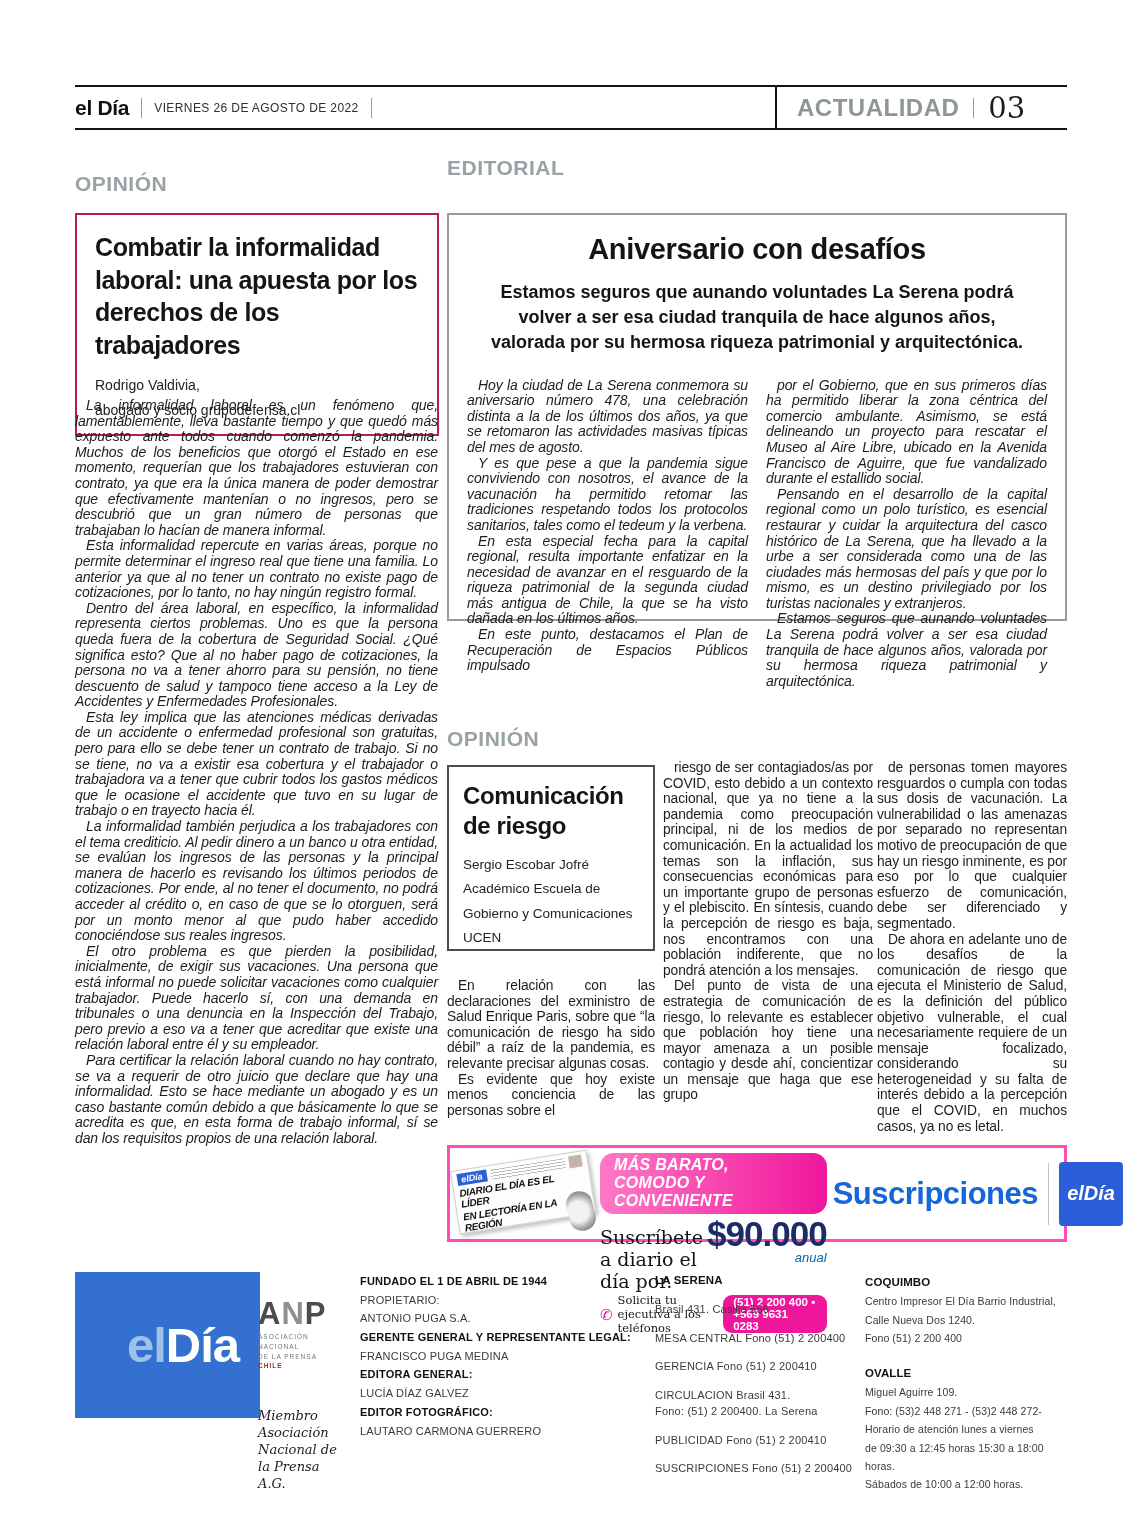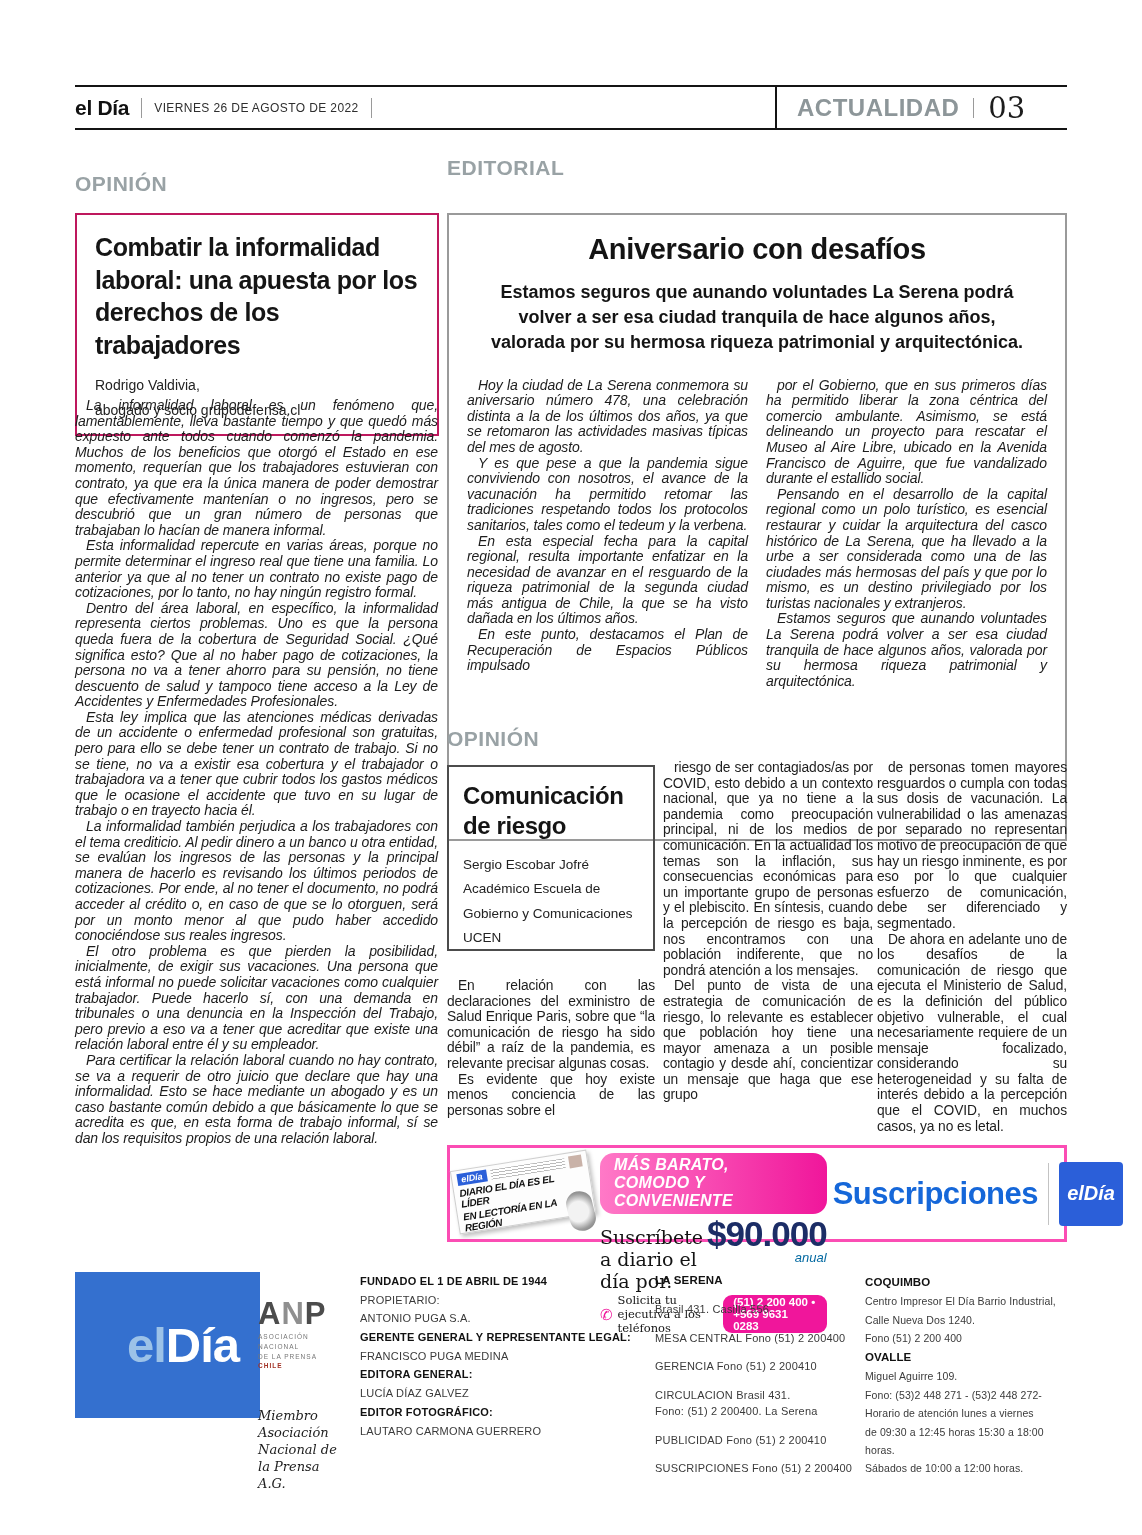--- a/index.html
+++ b/index.html
@@ -70,21 +70,21 @@
   .f-logo .dia{color:#ffffff;}
   .f-anp-acr{font-size:31px;font-weight:800;color:#4c4c4c;letter-spacing:1px;}
   .f-anp-acr .mid{color:#8f8f8f;}
   .f-anp-cap{font-size:6.5px;letter-spacing:1px;color:#777;line-height:1.5;}
   .f-anp-cap .cl{color:#a33327;font-weight:bold;}
   .f-member{font-family:"DejaVu Serif",serif;font-style:italic;font-size:13px;line-height:1.3;color:#1d1d1d;}
   .f-col{font-size:11px;line-height:1.7;color:#3a3a3a;letter-spacing:.2px;}
   .f-col .b{font-weight:bold;color:#111;}
   .f-addr{font-size:11px;color:#3a3a3a;letter-spacing:.2px;line-height:1.5;}
   .f-addr .hd{font-weight:bold;color:#111;font-size:11.5px;}
-  .mb12{margin-bottom:12px;} .mt16{}
+  .mb12{margin-bottom:12px;} .mt16{margin-top:16px;}
   .f-addr2{font-size:10.5px;color:#3a3a3a;letter-spacing:.1px;line-height:1.75;}
 </style>
 </head>
 <body>
 
 <div class="page">
 
   <div class="abs rule" style="left:75px;top:85px;width:992px;"></div>
   <div class="abs" style="left:75px;top:87px;width:992px;height:41px;">
     <div class="hdr-left" style="position:absolute;left:0;top:0;height:41px;">
@@ -113,21 +113,21 @@
     <p>La informalidad laboral es un fenómeno que, lamentablemente, lleva bastante tiempo y que quedó más expuesto ante todos cuando comenzó la pandemia. Muchos de los beneficios que otorgó el Estado en ese momento, requerían que los trabajadores estuvieran con contrato, ya que era la única manera de poder demostrar que efectivamente mantenían o no ingresos, pero se descubrió que un gran número de personas que trabajaban lo hacían de manera informal.</p>
     <p>Esta informalidad repercute en varias áreas, porque no permite determinar el ingreso real que tiene una familia. Lo anterior ya que al no tener un contrato no existe pago de cotizaciones, por lo tanto, no hay ningún registro formal.</p>
     <p>Dentro del área laboral, en específico, la informalidad representa ciertos problemas. Uno es que la persona queda fuera de la cobertura de Seguridad Social. ¿Qué significa esto? Que al no haber pago de cotizaciones, la persona no va a tener ahorro para su pensión, no tiene descuento de salud y tampoco tiene acceso a la Ley de Accidentes y Enfermedades Profesionales.</p>
     <p>Esta ley implica que las atenciones médicas derivadas de un accidente o enfermedad profesional son gratuitas, pero para ello se debe tener un contrato de trabajo. Si no se tiene, no va a existir esa cobertura y el trabajador o trabajadora va a tener que cubrir todos los gastos médicos que le ocasione el accidente que tuvo en su lugar de trabajo o en trayecto hacia él.</p>
     <p>La informalidad también perjudica a los trabajadores con el tema crediticio. Al pedir dinero a un banco u otra entidad, se evalúan los ingresos de las personas y la principal manera de hacerlo es revisando los últimos periodos de cotizaciones. Por ende, al no tener el documento, no podrá acceder al crédito o, en caso de que se lo otorguen, será por un monto menor al que pudo haber accedido conociéndose sus reales ingresos.</p>
     <p>El otro problema es que pierden la posibilidad, inicialmente, de exigir sus vacaciones. Una persona que está informal no puede solicitar vacaciones como cualquier trabajador. Puede hacerlo sí, con una demanda en tribunales o una denuncia en la Inspección del Trabajo, pero previo a eso va a tener que acreditar que existe una relación laboral entre él y su empleador.</p>
     <p>Para certificar la relación laboral cuando no hay contrato, se va a requerir de otro juicio que declare que hay una informalidad. Esto se hace mediante un abogado y es un caso bastante común debido a que básicamente lo que se acredita es que, en esta forma de trabajo informal, sí se dan los requisitos propios de una relación laboral.</p>
   </div>
 
   <div class="abs seclabel" style="left:447px;top:156px;">EDITORIAL</div>
-  <div class="abs ed-box" style="left:447px;top:213px;width:620px;height:628px;">
+  <div class="abs ed-box" style="left:447px;top:213px;width:620px;height:408px;">
     <div class="ed-title">Aniversario con desafíos</div>
     <div class="ed-sub">Estamos seguros que aunando voluntades La Serena podrá volver a ser esa ciudad tranquila de hace algunos años, valorada por su hermosa riqueza patrimonial y arquitectónica.</div>
     <div class="ed-cols just">
       <div class="ed-col body-col">
         <p>Hoy la ciudad de La Serena conmemora su aniversario número 478, una celebración distinta a la de los últimos dos años, ya que se retomaron las actividades masivas típicas del mes de agosto.</p>
         <p>Y es que pese a que la pandemia sigue conviviendo con nosotros, el avance de la vacunación ha permitido retomar las tradiciones respetando todos los protocolos sanitarios, tales como el tedeum y la verbena.</p>
         <p>En esta especial fecha para la capital regional, resulta importante enfatizar en la necesidad de avanzar en el resguardo de la riqueza patrimonial de la segunda ciudad más antigua de Chile, la que se ha visto dañada en los últimos años.</p>
         <p>En este punto, destacamos el Plan de Recuperación de Espacios Públicos impulsado</p>
       </div>
       <div class="ed-col body-col">

